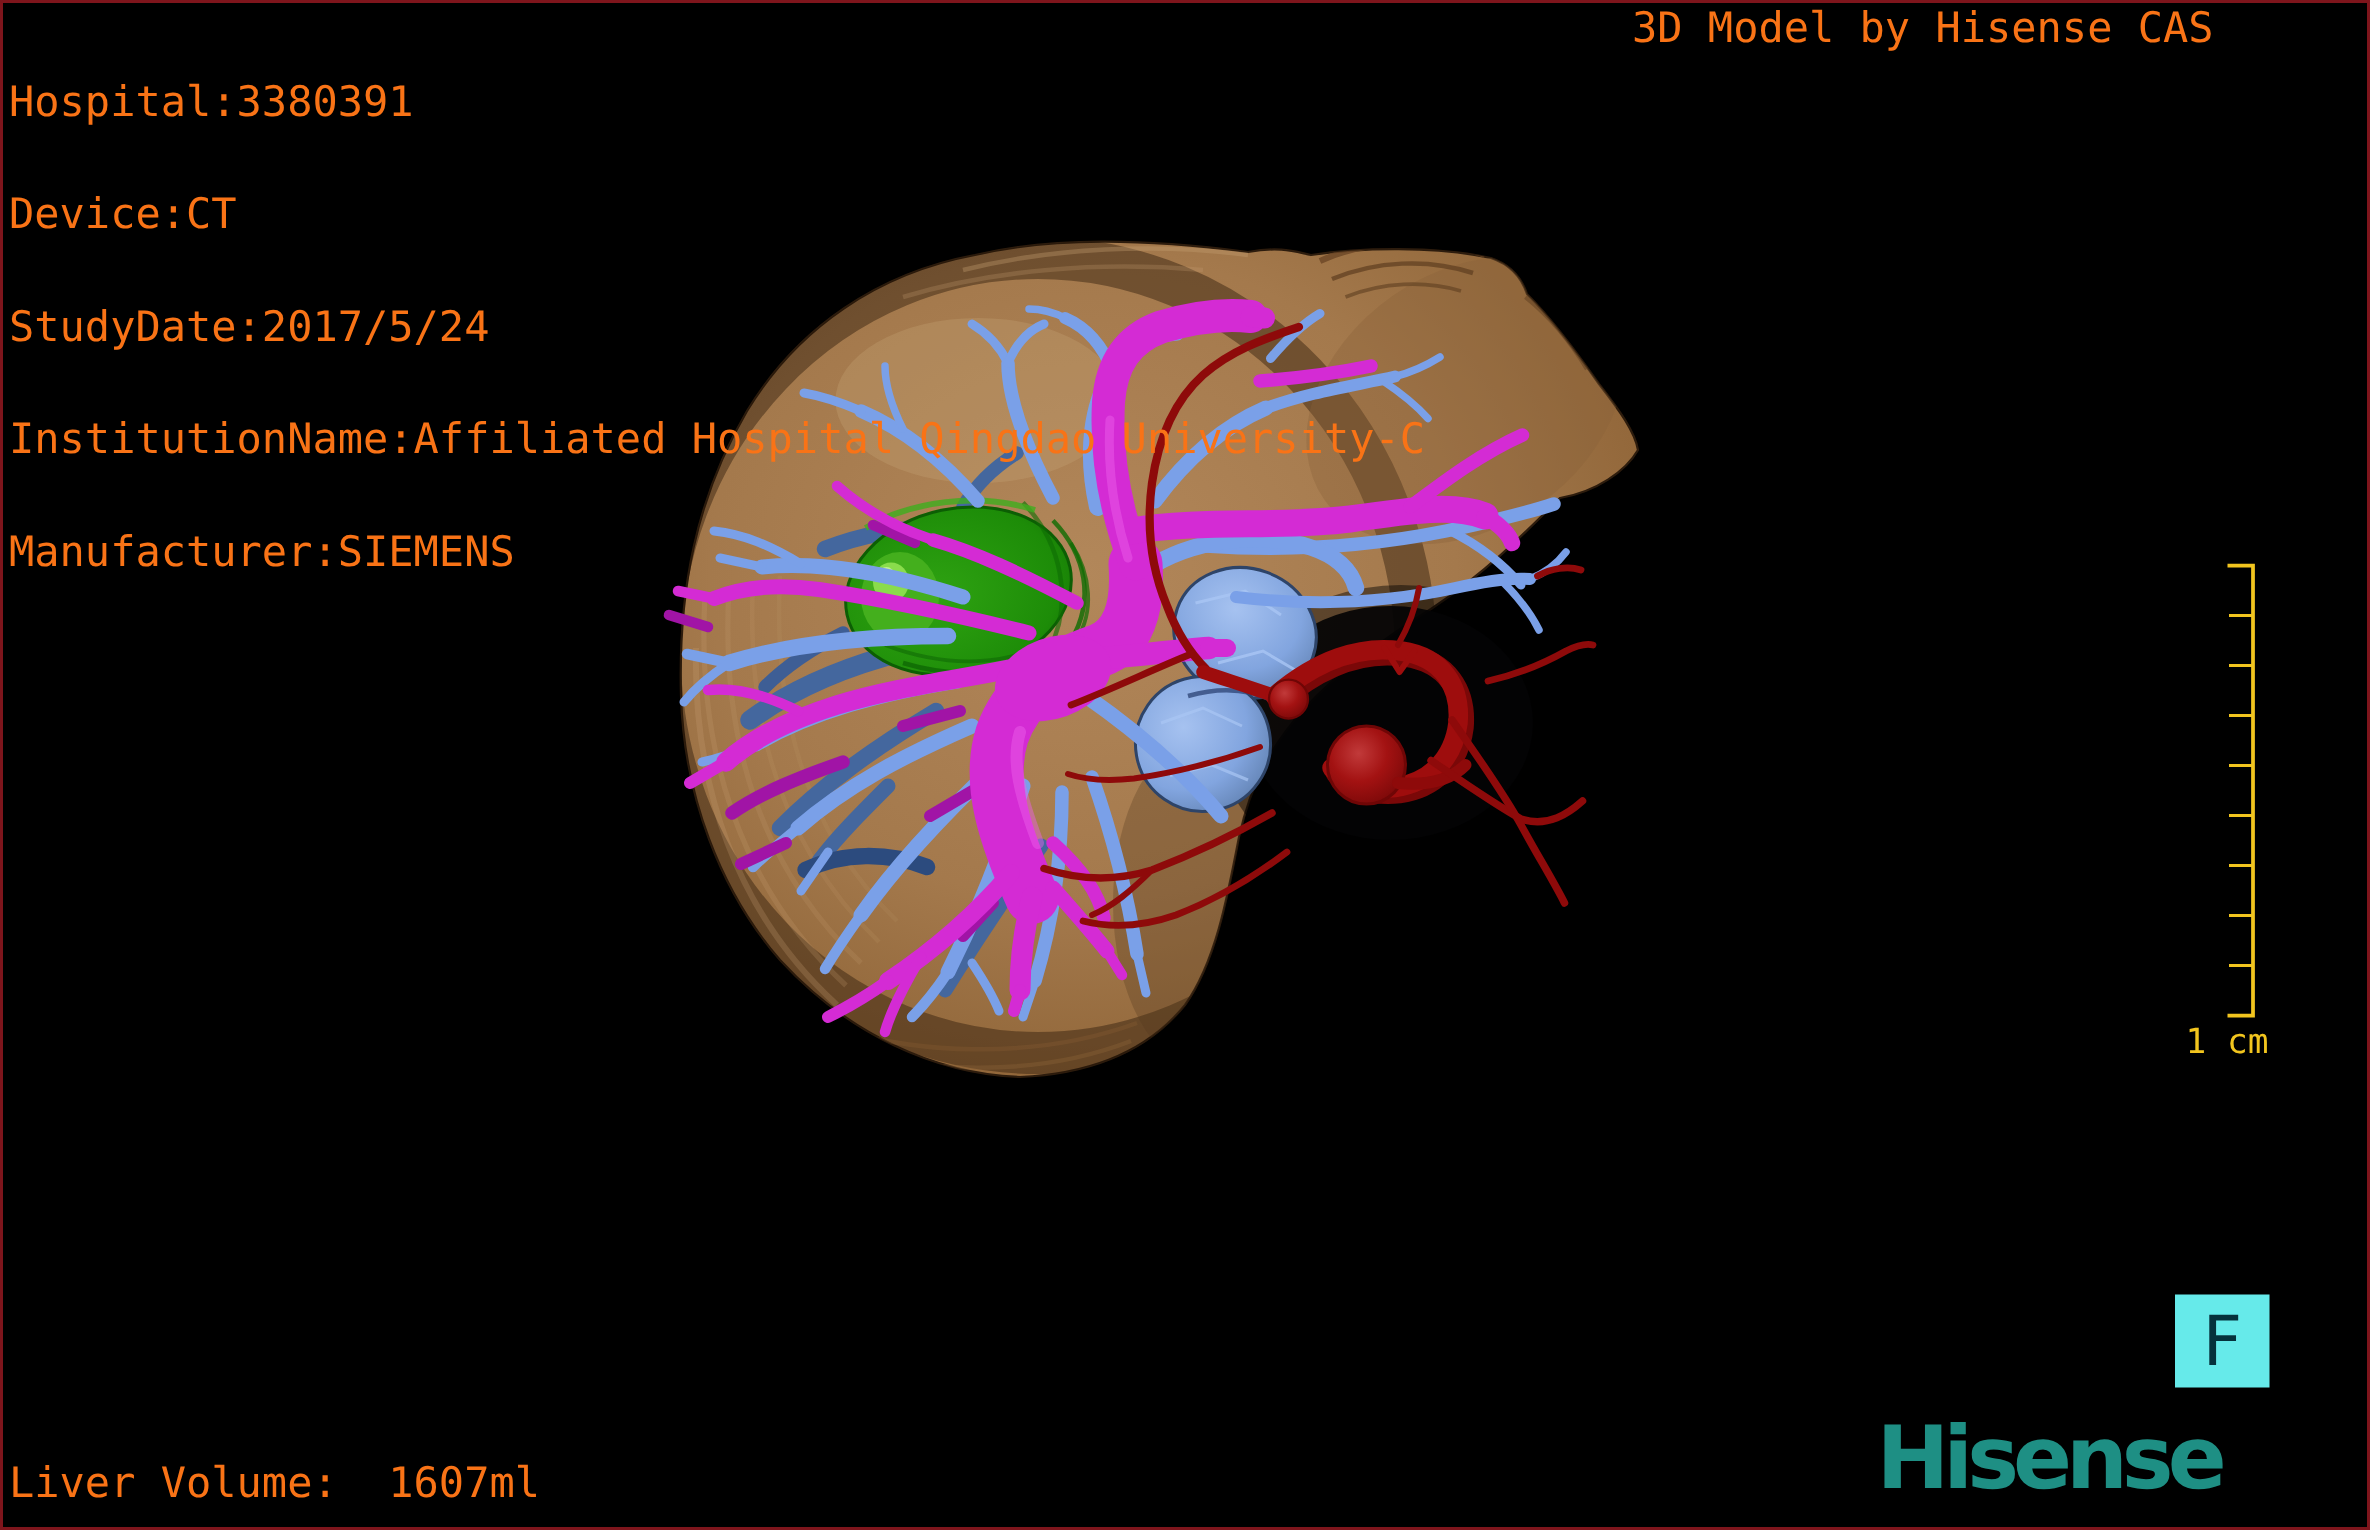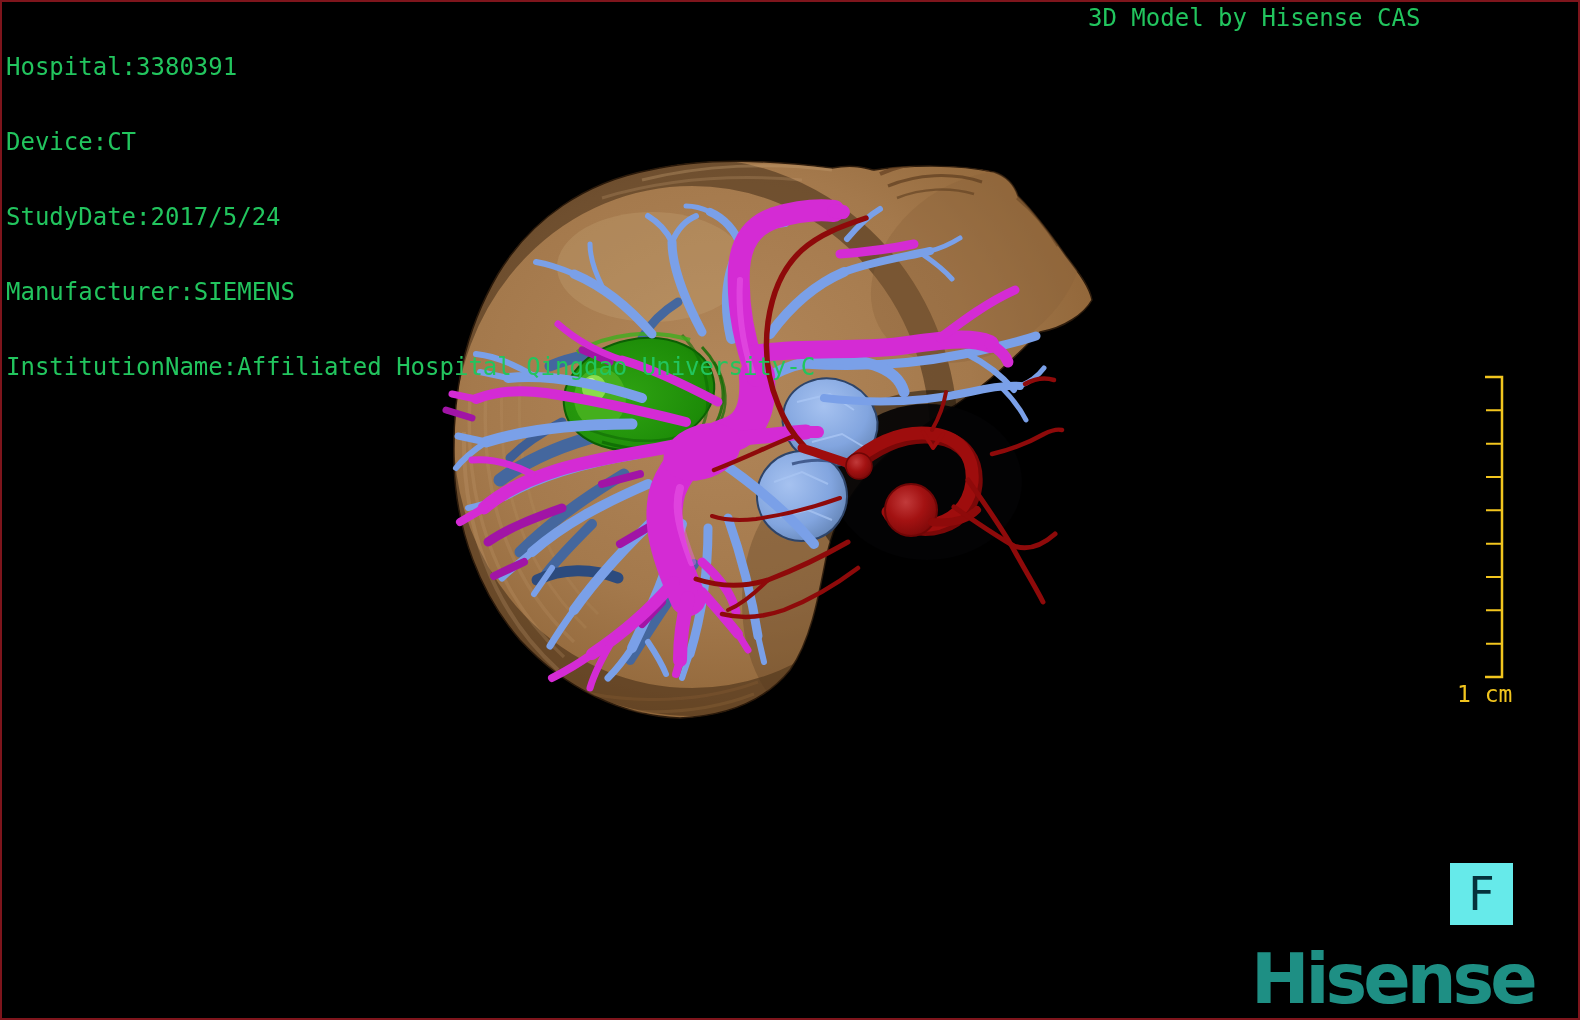--- a/index.html
+++ b/index.html
@@ -1,29 +1,29 @@
 <!DOCTYPE html>
 <html><head>
 <meta charset="utf-8">
 <style>
   html,body{margin:0;padding:0;background:#000;}
   .screen{position:relative;width:1580px;height:1020px;background:#000;overflow:hidden;
           border:2px solid #7E151C;box-sizing:border-box;
           font-family:"DejaVu Sans Mono", monospace;}
-  .overlay-text{position:absolute;color:#22c55e;font-size:24px;line-height:25px;
+  .overlay-text{position:absolute;color:#f97316;font-size:28px;line-height:25px;
                 white-space:pre;letter-spacing:0px;}
   #patient-info{left:4px;top:3px;}
   #watermark{left:1086px;top:4px;}
   #liver-volume{left:4px;top:974px;}
   #model-svg{position:absolute;left:0;top:0;width:1580px;height:1020px;}
   #f-marker{position:absolute;left:1448px;top:861px;width:63px;height:62px;
             background:#66EAEA;color:#05323C;display:flex;align-items:center;justify-content:center;
             font-family:"DejaVu Sans", sans-serif;font-size:46px;font-weight:400;}
   #brand-logo{position:absolute;left:1249px;top:936px;color:#1E8F84;
-              font-family:"DejaVu Sans", sans-serif;font-weight:700;font-size:70px;
+              font-family:"DejaVu Sans", sans-serif;font-weight:700;font-size:58px;
               letter-spacing:-4px;white-space:nowrap;}
 </style>
 </head>
 <body>
 
 <div class="screen">
 
   <svg id="model-svg" viewBox="0 0 1580 1020">
     <defs>
       <radialGradient id="liverGrad" cx="0.42" cy="0.40" r="0.78">
@@ -242,26 +242,27 @@
                M 1500,508.3 L 1484,508.3 M 1500,541.7 L 1484,541.7 M 1500,575 L 1484,575
                M 1500,608.3 L 1484,608.3 M 1500,641.7 L 1484,641.7" stroke-width="2"></path>
       <text x="1455" y="700" fill="#F2C51E" stroke="none" font-family="DejaVu Sans Mono, monospace" font-size="23">1 cm</text>
     </g>
   </svg>
 
   <div id="patient-info" class="overlay-text">
     <div>Hospital:3380391</div>
     <div>Device:CT</div>
     <div>StudyDate:2017/5/24</div>
+    <div>InstitutionName:Affiliated Hospital Qingdao University-C</div>
     <div>Manufacturer:SIEMENS</div>
-    <div>InstitutionName:Affiliated Hospital Qingdao University-C</div>
   </div>
 
   <div id="watermark" class="overlay-text">3D Model by Hisense CAS</div>
 
+  <div id="liver-volume" class="overlay-text">Liver Volume:  1607ml</div>
 
   <div id="f-marker">
     <span>F</span>
   </div>
 
   <div id="brand-logo">Hisense</div>
 
 </div>
 
 </body></html>

